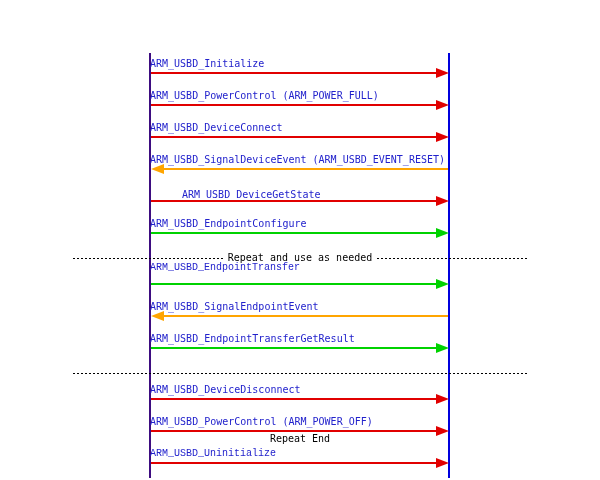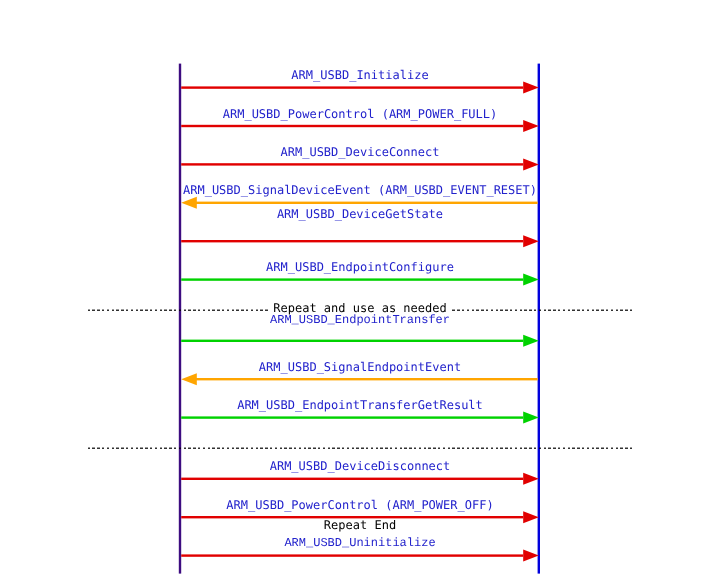--- a/index.html
+++ b/index.html
@@ -7,21 +7,21 @@
   .canvas{position:relative;width:600px;height:480px;background:#ffffff;
           font-family:"DejaVu Sans Mono",monospace;}
   .actor{position:absolute;top:27px;height:22px;border:2px solid;border-radius:9px;
          display:flex;align-items:center;justify-content:center;
          font-size:10px;color:#000;background:#fff;}
   .actor-left{left:8px;width:281px;}
   .actor-right{left:305px;width:284px;}
   .lifeline{position:absolute;top:53px;height:425px;width:2px;}
   .lifeline-left{left:149px;}
   .lifeline-right{left:448px;}
-  .msg-label{position:absolute;left:150px;width:300px;text-align:center;
+  .msg-label{position:absolute;left:150px;width:300px;
              font-size:10px;line-height:12px;color:#2222cc;white-space:nowrap;}
   .msg-line{position:absolute;height:1.5px;}
   .arrow{position:absolute;width:0;height:0;
          border-top:5px solid transparent;border-bottom:5px solid transparent;}
   .arrow-right{border-left:13px solid;}
   .arrow-left{border-right:13px solid;}
   .divider-line{position:absolute;left:73px;width:454px;height:1px;
     background:repeating-linear-gradient(90deg,#000 0,#000 2px,transparent 2px,transparent 4px);}
   .divider-label{position:absolute;left:150px;width:300px;text-align:center;
                  font-size:10px;line-height:13px;color:#000;}
@@ -39,21 +39,21 @@
       <div class="arrow arrow-right" style="top: 68px; left: 436px; border-left-color: rgb(225, 0, 0);"></div>
       <div class="msg-label" style="top: 90px; color: rgb(34, 34, 204);">ARM_USBD_PowerControl (ARM_POWER_FULL)</div>
       <div class="msg-line" style="top: 104.25px; background: rgb(225, 0, 0); left: 151px; width: 285px;"></div>
       <div class="arrow arrow-right" style="top: 100px; left: 436px; border-left-color: rgb(225, 0, 0);"></div>
       <div class="msg-label" style="top: 122px; color: rgb(34, 34, 204);">ARM_USBD_DeviceConnect</div>
       <div class="msg-line" style="top: 136.25px; background: rgb(225, 0, 0); left: 151px; width: 285px;"></div>
       <div class="arrow arrow-right" style="top: 132px; left: 436px; border-left-color: rgb(225, 0, 0);"></div>
       <div class="msg-label" style="top: 154px; color: rgb(34, 34, 204);">ARM_USBD_SignalDeviceEvent (ARM_USBD_EVENT_RESET)</div>
       <div class="msg-line" style="top: 168.25px; background: rgb(255, 165, 0); left: 163px; width: 285px;"></div>
       <div class="arrow arrow-left" style="top: 164px; left: 151px; border-right-color: rgb(255, 165, 0);"></div>
-      <div class="msg-label" style="top: 174px; color: rgb(34, 34, 204);">ARM_USBD_DeviceGetState</div>
+      <div class="msg-label" style="top: 189px; color: rgb(34, 34, 204); margin-left: 32px;">ARM_USBD_DeviceGetState</div>
       <div class="msg-line" style="top: 200.25px; background: rgb(225, 0, 0); left: 151px; width: 285px;"></div>
       <div class="arrow arrow-right" style="top: 196px; left: 436px; border-left-color: rgb(225, 0, 0);"></div>
       <div class="msg-label" style="top: 218px; color: rgb(34, 34, 204);">ARM_USBD_EndpointConfigure</div>
       <div class="msg-line" style="top: 232.25px; background: rgb(0, 210, 0); left: 151px; width: 285px;"></div>
       <div class="arrow arrow-right" style="top: 228px; left: 436px; border-left-color: rgb(0, 210, 0);"></div>
       <div class="divider-line" style="top: 258px;"></div>
       <div class="divider-label" style="top: 251px;"><span>Repeat and use as needed</span></div>
       <div class="msg-label" style="top: 262px; color: rgb(34, 34, 204); font-family: Liberation Mono, monospace;">ARM_USBD_EndpointTransfer</div>
       <div class="msg-line" style="top: 283.25px; background: rgb(0, 210, 0); left: 151px; width: 285px;"></div>
       <div class="arrow arrow-right" style="top: 279px; left: 436px; border-left-color: rgb(0, 210, 0);"></div>

